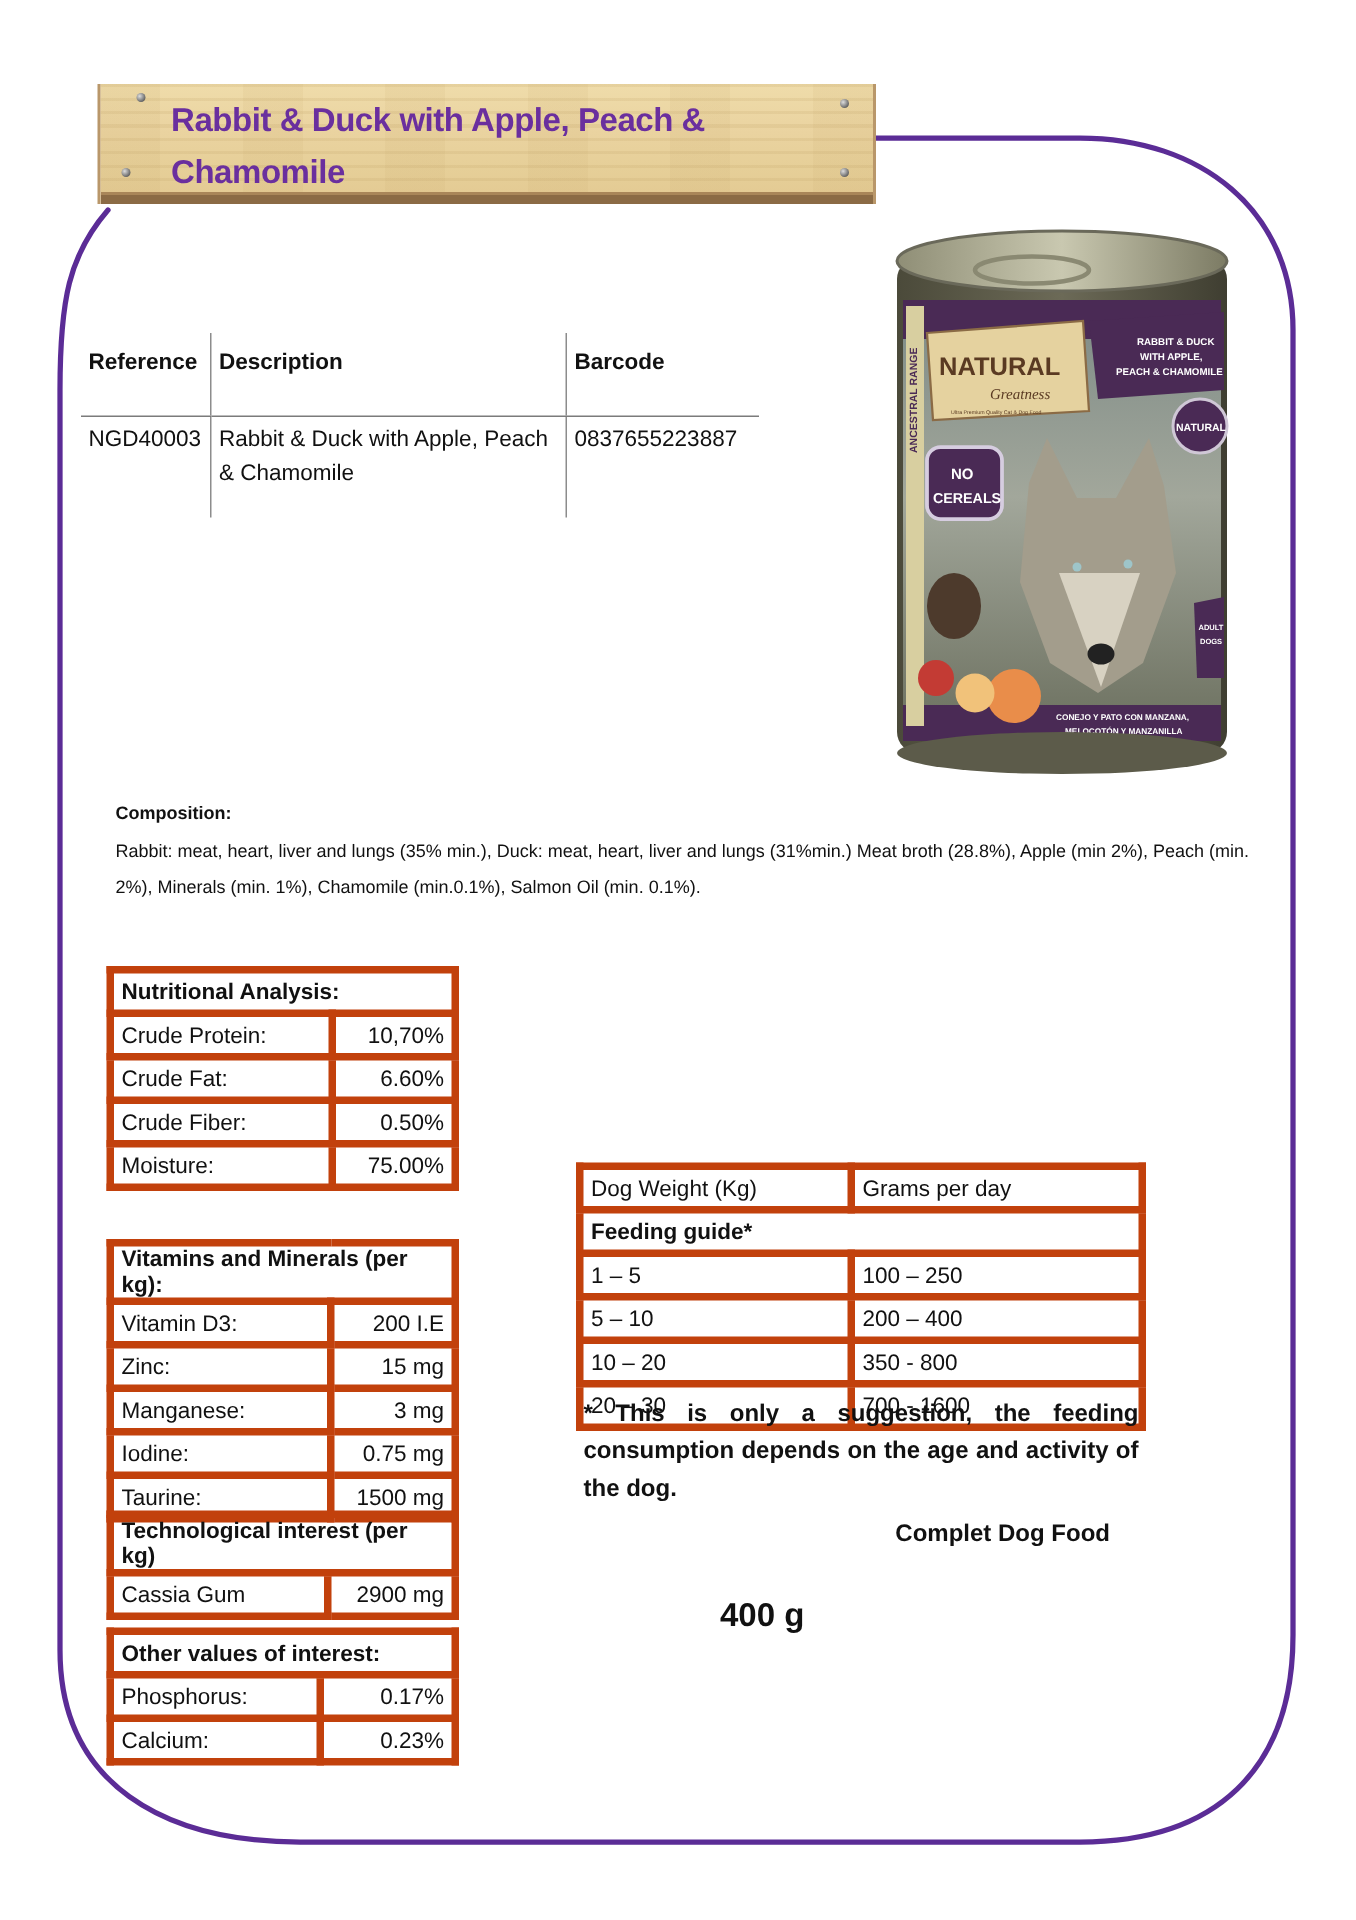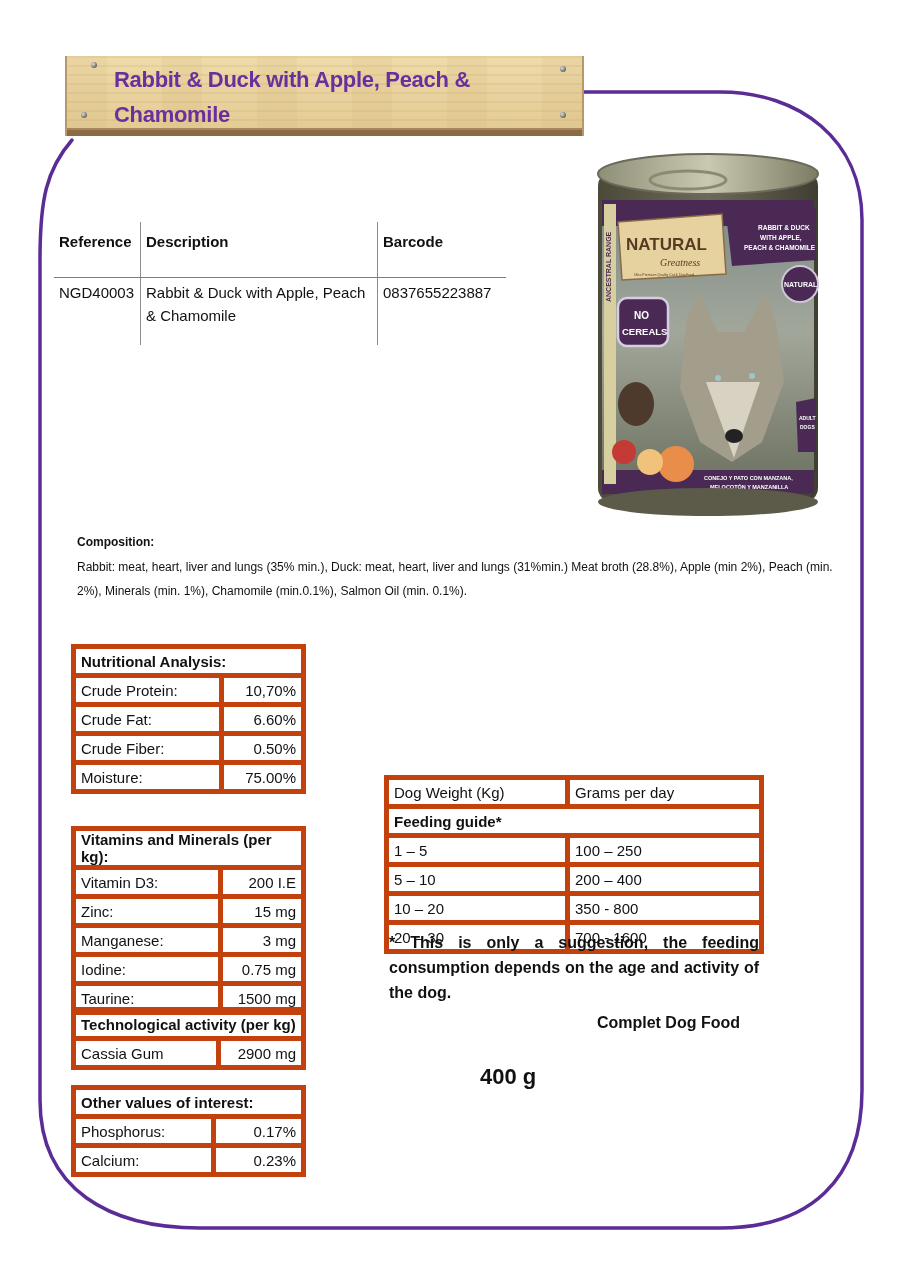--- a/index.html
+++ b/index.html
@@ -214,21 +214,21 @@
   <tr>
         <td class="lbl">Taurine:</td>
         <td class="val">1500 mg</td>
       </tr>
 </tbody>
   </table>
 
 <table class="dtable" id="tech">
   <tbody>
       <tr>
-        <th colspan="2">Technological activity (per kg)</th>
+        <th colspan="2">Technological interest (per kg)</th>
       </tr>
   <tr>
         <td class="lbl">Cassia Gum</td>
         <td class="val">2900 mg</td>
       </tr>
 </tbody>
   </table>
 
 <table class="dtable" id="other">
   <tbody>

